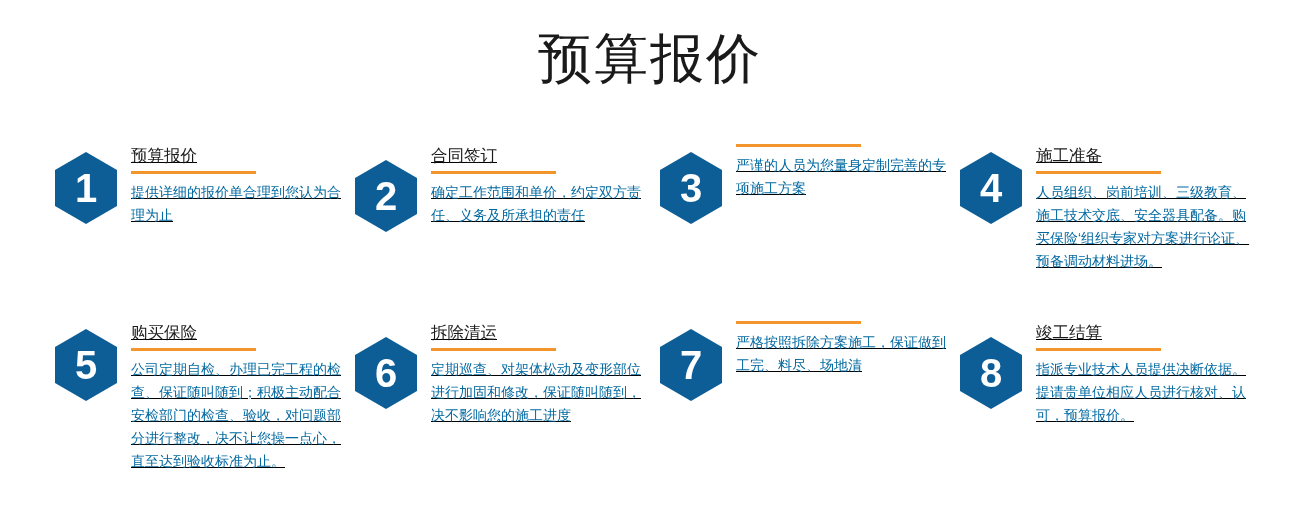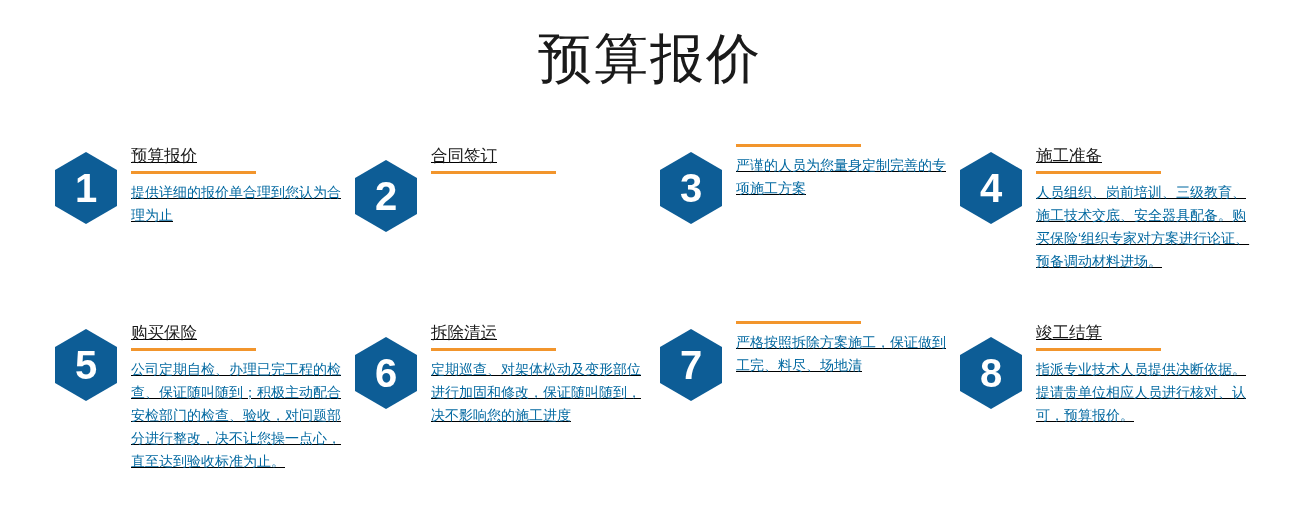--- a/index.html
+++ b/index.html
@@ -157,20 +157,21 @@
         <div class="hex">
           <svg viewBox="0 0 62 72" xmlns="http://www.w3.org/2000/svg">
             <polygon points="31,0 62,18 62,54 31,72 0,54 0,18" fill="#0d5d96"></polygon>
           </svg>
           <div class="hex-num">2</div>
         </div>
       </div>
       <div class="body">
         <div class="step-title">合同签订</div>
         <div class="step-rule"></div>
+        <div class="step-desc">确定工作范围和单价，约定双方责任、义务及所承担的责任</div>
       </div>
     </div>
 
     <div class="step col-3 row-1 offset-low">
       <div class="hex-wrap">
         <div class="hex">
           <svg viewBox="0 0 62 72" xmlns="http://www.w3.org/2000/svg">
             <polygon points="31,0 62,18 62,54 31,72 0,54 0,18" fill="#0d5d96"></polygon>
           </svg>
           <div class="hex-num">3</div>

